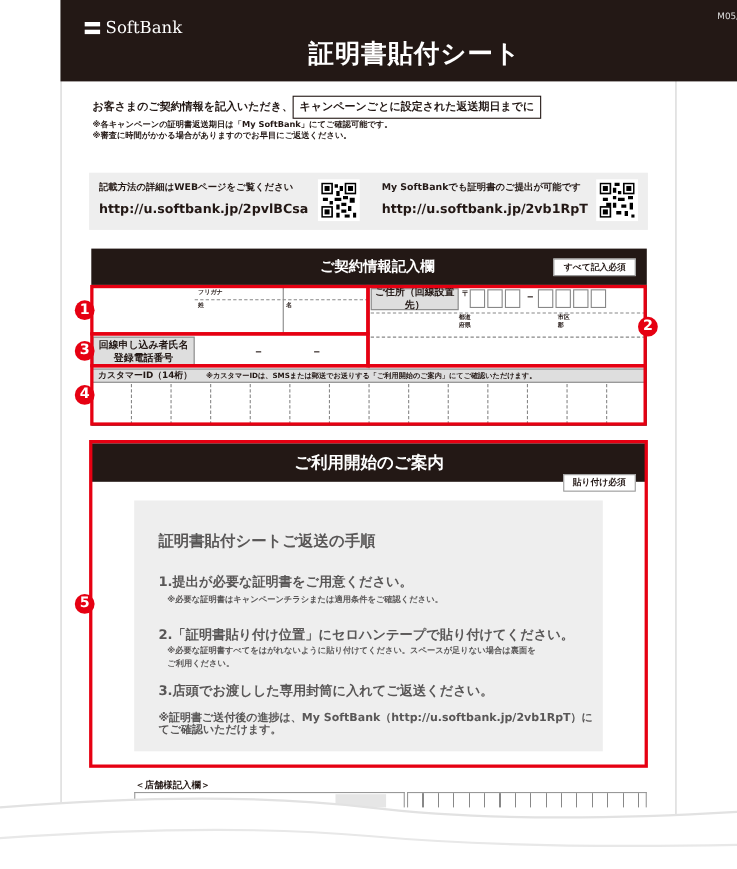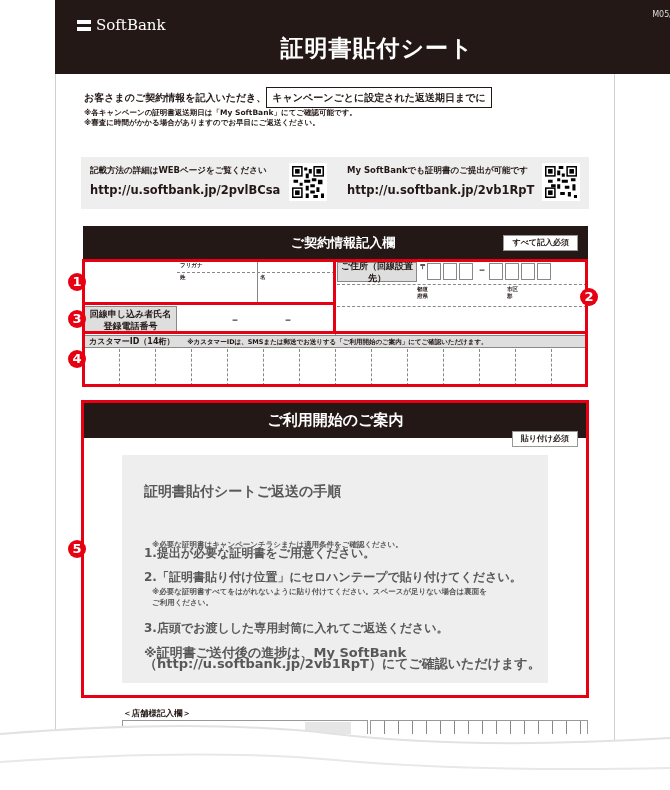--- a/index.html
+++ b/index.html
@@ -180,27 +180,27 @@
 <div class="sec-hdr" style="top:403px;height:35px;line-height:35px;font-size:15px;">
   <span>ご利用開始のご案内</span>
   <span class="req" style="top:28px;line-height:12px;">貼り付け必須</span>
 </div>
 
 <div class="redbox" style="left:81px;top:400px;width:508px;height:298px;"></div>
 <div class="badge" style="left:68px;top:540px;">5</div>
 
 <div class="steps">
   <div class="h">証明書貼付シートご返送の手順</div>
-  <div class="step" style="top:66px;margin-top:24px;">1.提出が必要な証明書をご用意ください。</div>
+  <div class="step" style="top:66px;">1.提出が必要な証明書をご用意ください。</div>
   <div class="step-note" style="top:84px;">※必要な証明書はキャンペーンチラシまたは適用条件をご確認ください。</div>
   <div class="step" style="top:114px;">2.「証明書貼り付け位置」にセロハンテープで貼り付けてください。</div>
   <div class="step-note" style="top:131px;white-space:pre;">※必要な証明書すべてをはがれないように貼り付けてください。スペースが足りない場合は裏面を
 ご利用ください。</div>
   <div class="step" style="top:165px;">3.店頭でお渡しした専用封筒に入れてご返送ください。</div>
-  <div class="step-note" style="left:22px;top:192px;font-size:13px;">※証明書ご送付後の進捗は、My SoftBank（http://u.softbank.jp/2vb1RpT）にてご確認いただけます。</div>
+  <div class="step-note" style="left:22px;top:192px;font-size:10px;">※証明書ご送付後の進捗は、My SoftBank（http://u.softbank.jp/2vb1RpT）にてご確認いただけます。</div>
 </div>
 
 <div class="store-lbl">＜店舗様記入欄＞</div>
 <div style="position:absolute;left:122px;top:720px;width:246px;height:14px;border:1px solid #999;border-bottom:none;"></div>
 <div style="position:absolute;left:305px;top:722px;width:46px;height:12px;background:#e6e6e6;"></div>
 <div style="position:absolute;left:370px;top:720px;width:218px;height:14px;border:1px solid #999;border-bottom:none;background:repeating-linear-gradient(90deg,#fff 0 13px,#888 13px 14px);"></div>
 
 <svg class="wave" viewBox="0 0 670 70" preserveAspectRatio="none">
   <path d="M0 14 Q 200 -2 335 14 T 670 18 L 670 70 L 0 70 Z" fill="#ffffff"></path>
   <path d="M0 14 Q 200 -2 335 14 T 670 18" fill="none" stroke="#e2e2e2" stroke-width="2"></path>

